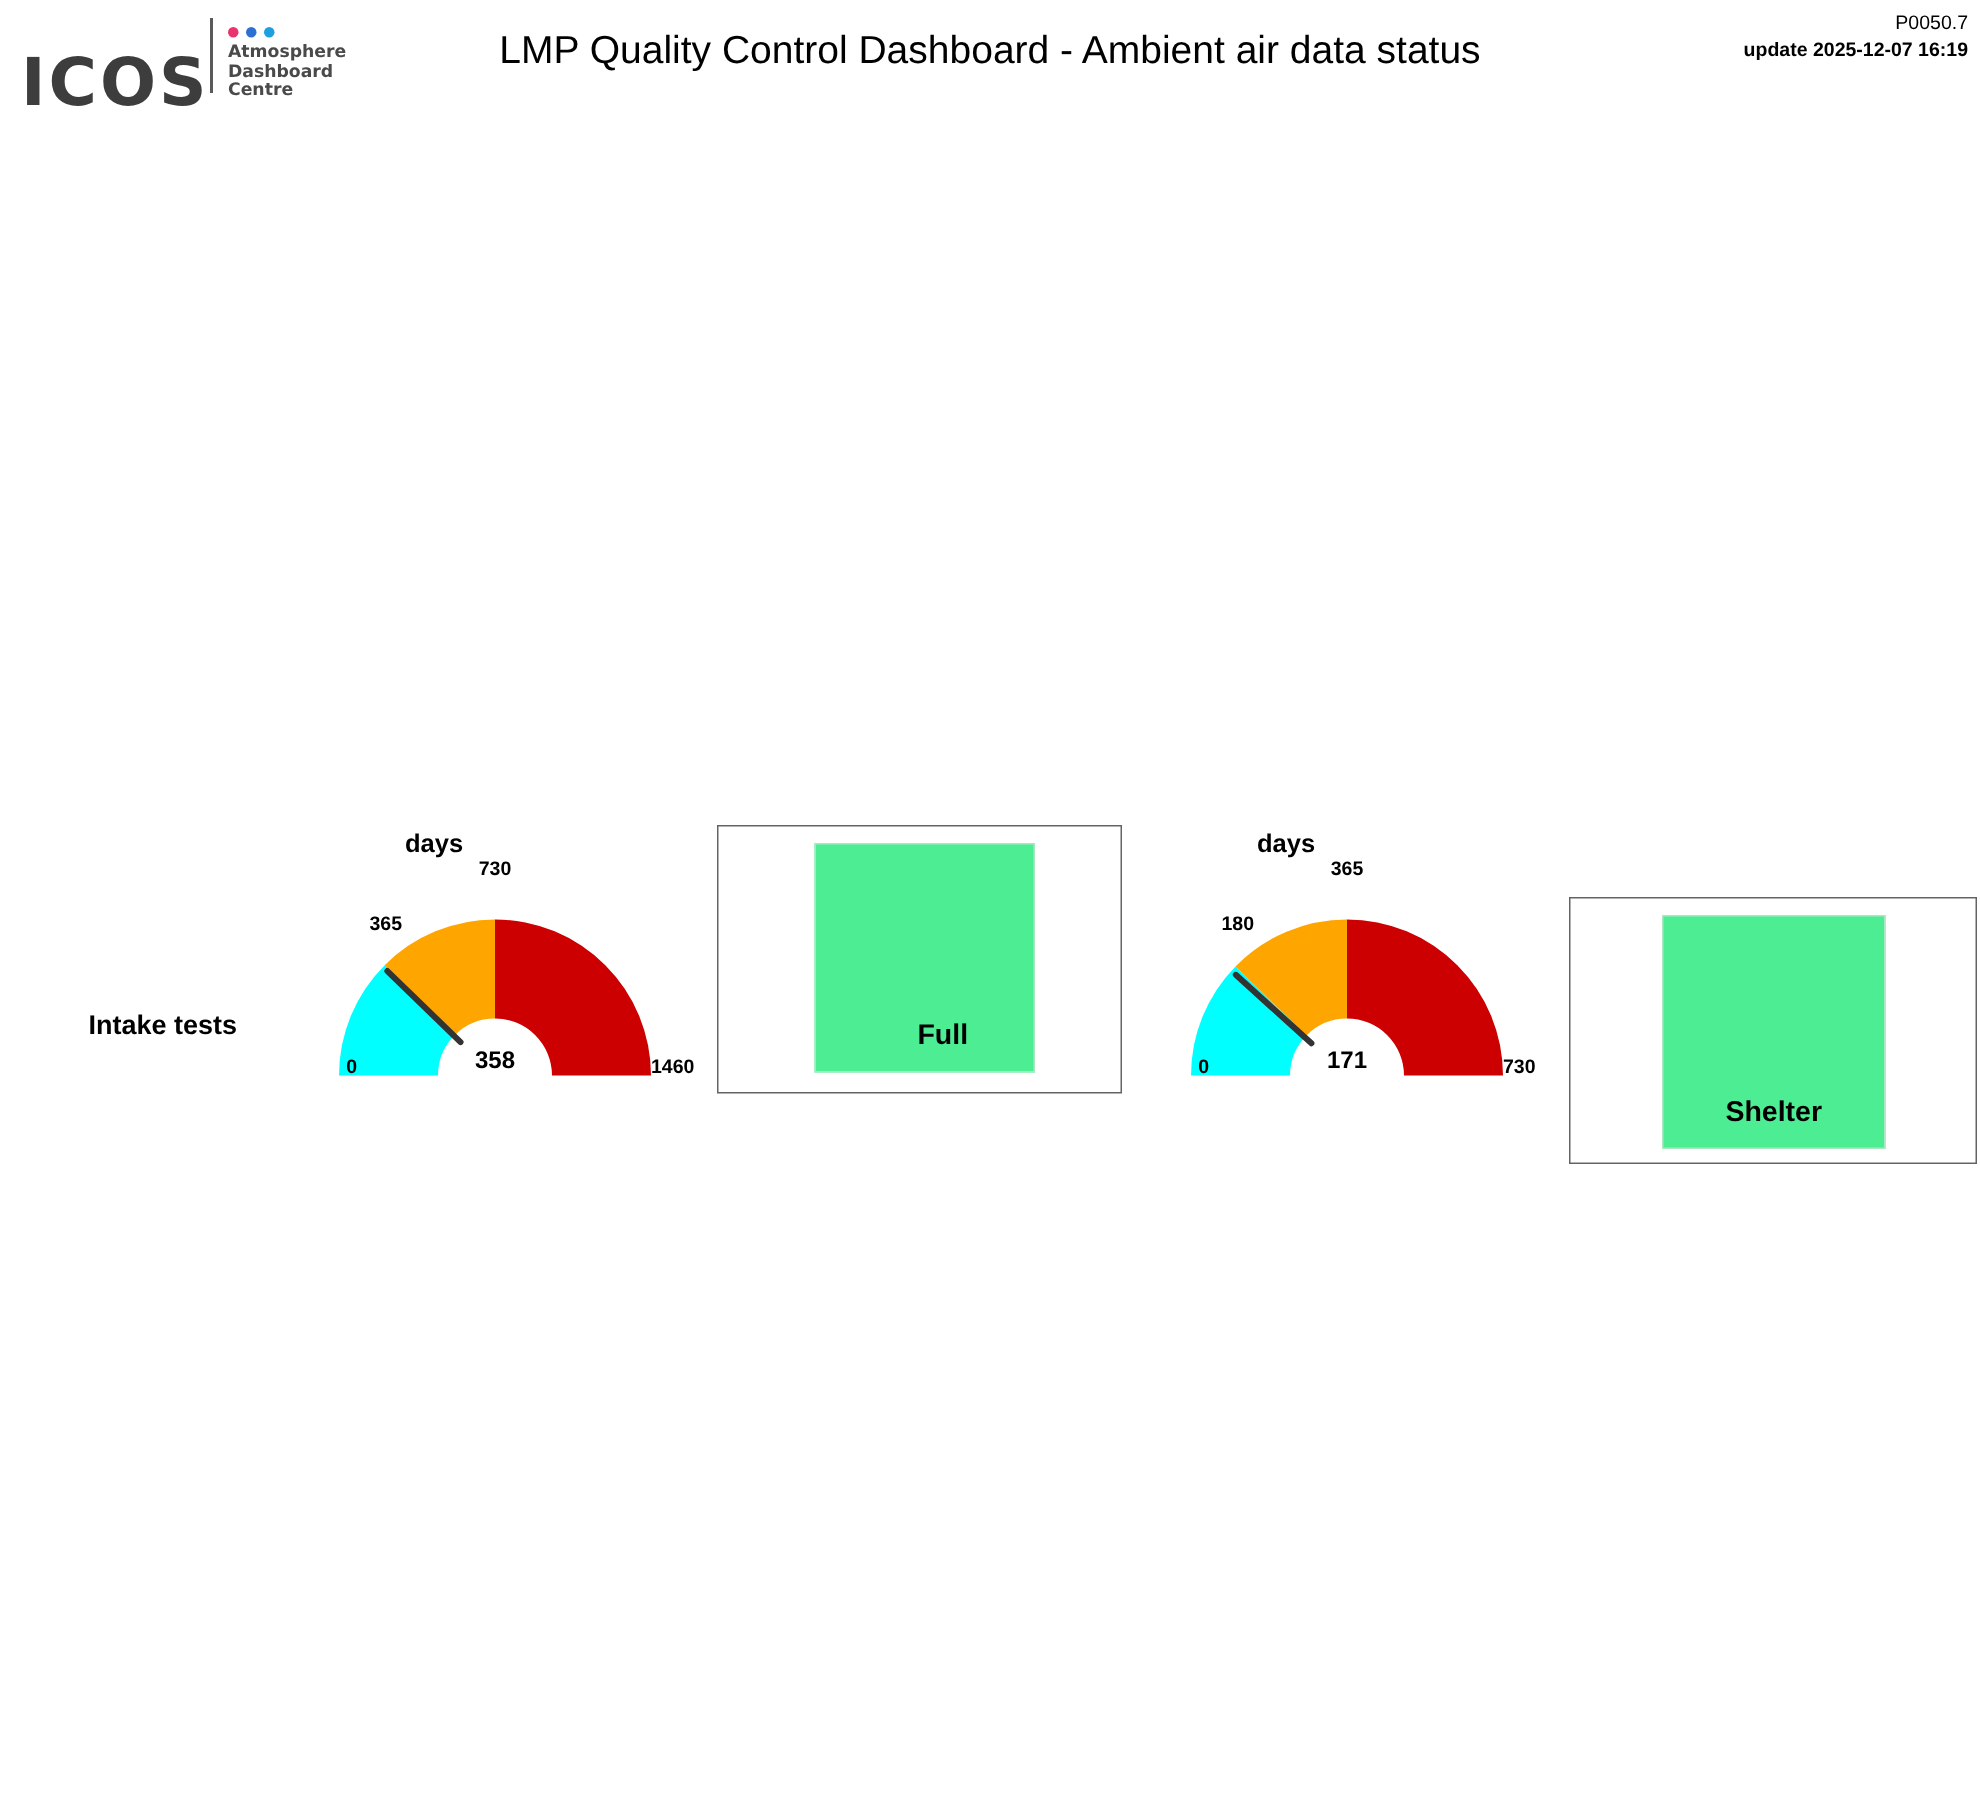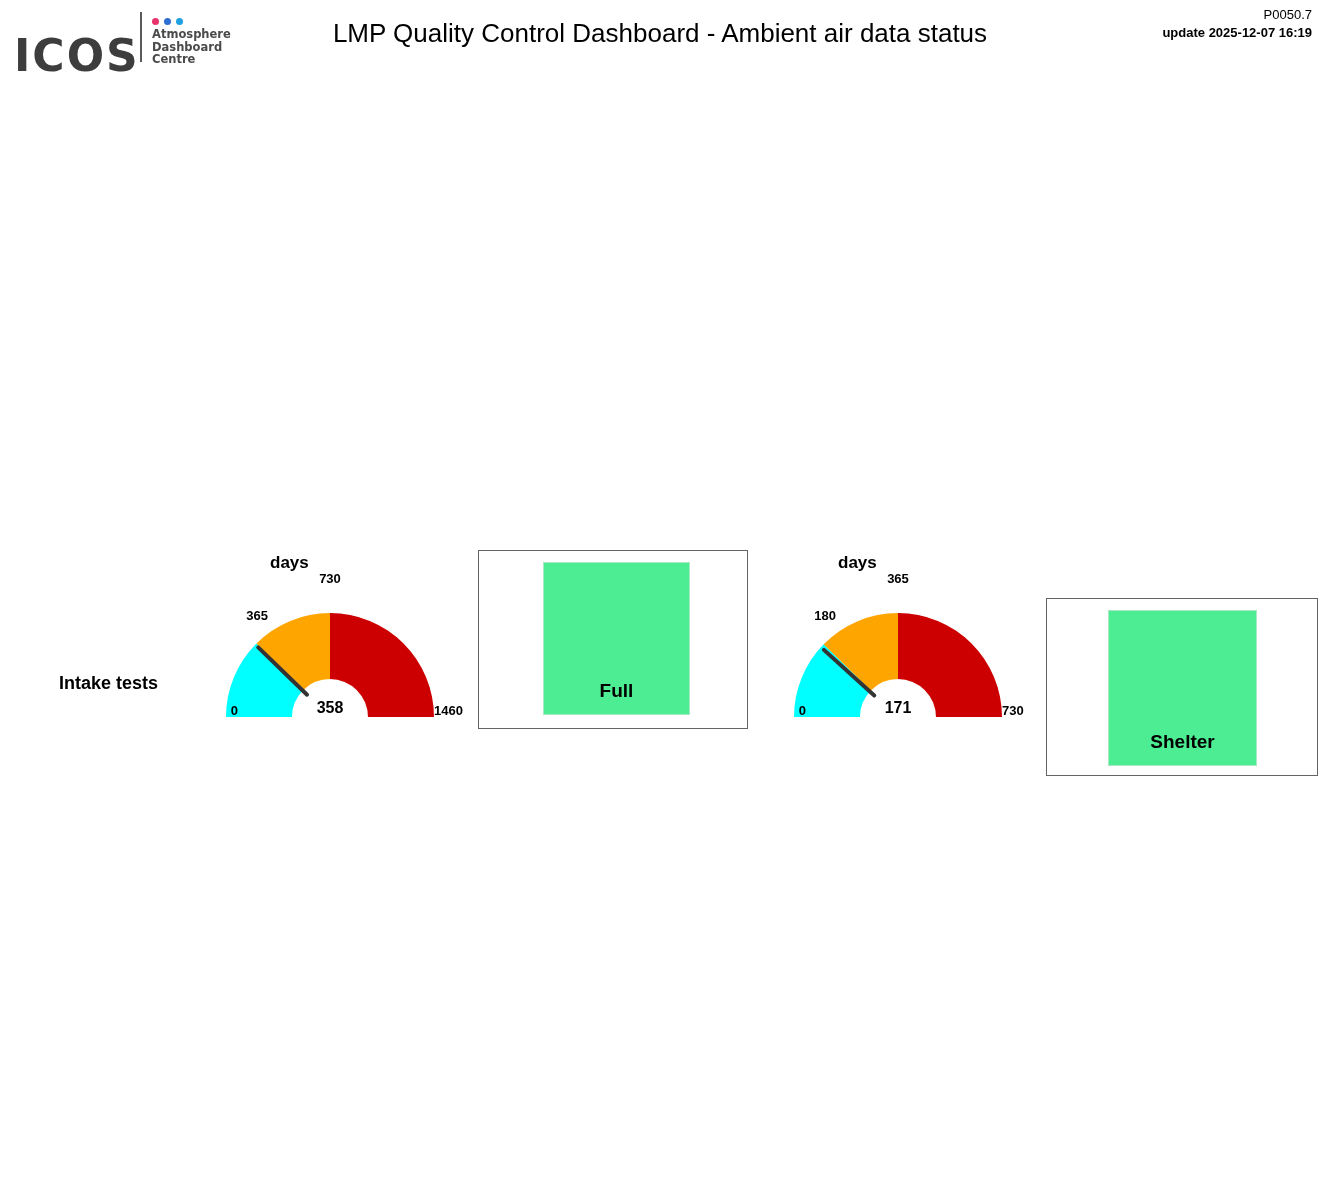--- a/index.html
+++ b/index.html
@@ -78,21 +78,21 @@
     border: 1px solid #a9e8c3;
   }
   .panel-box-label {
     position: absolute; left: 0; width: 100%;
     text-align: center; font-size: 19px; font-weight: bold;
     line-height: 22px; color: #000;
   }
 
   #panel-full      { left: 478px;  top: 550px; width: 270px; height: 179px; }
   #box-full        { left: 64px;   top: 11px;  width: 147px; height: 153px; }
-  #box-full-label  { bottom: 12px; }
+  #box-full-label  { bottom: 12px; margin-left: 12px; }
 
   #panel-shelter     { left: 1046px; top: 551px; width: 272px; height: 178px; }
   #box-shelter       { left: 61px;   top: 11px;  width: 149px; height: 156px; }
   #box-shelter-label { bottom: 12px; }
 
   .gauge-title {
     position: absolute; font-weight: bold;
     font-size: 17px; line-height: 20px; width: 120px;
   }
   .gauge-tick {

